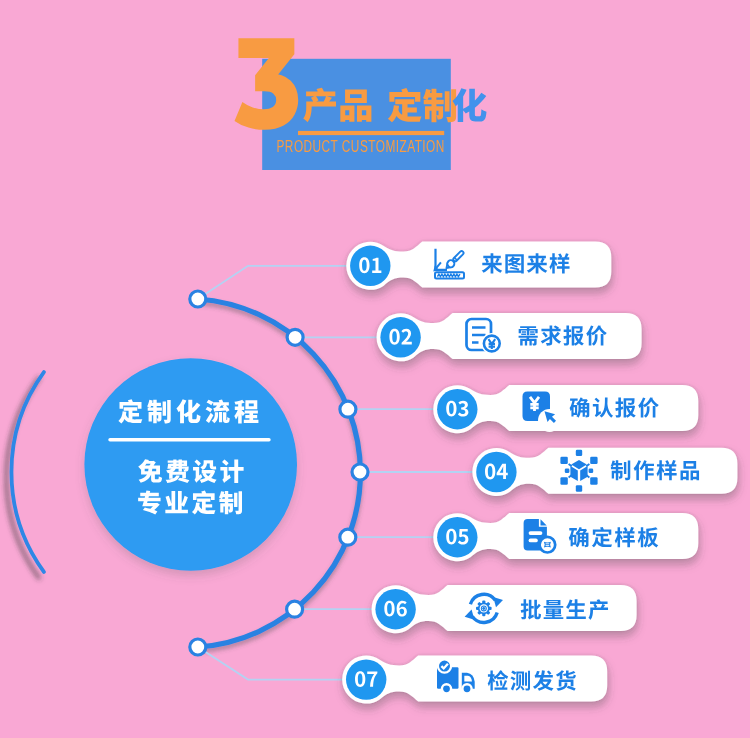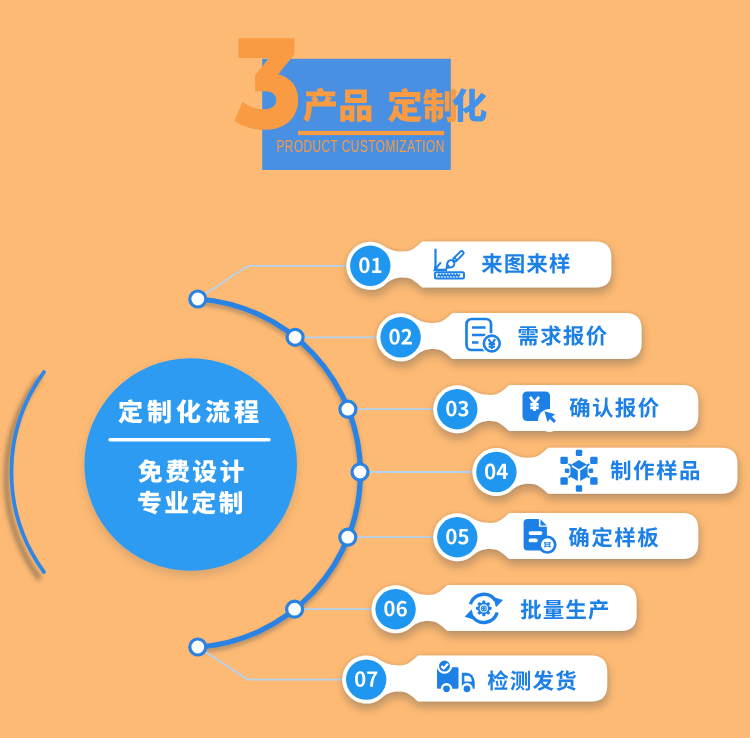--- a/index.html
+++ b/index.html
@@ -1,15 +1,15 @@
 <!DOCTYPE html>
 <html><head><meta charset="utf-8">
 <style>
 html,body{margin:0;padding:0;background:#fff;}
-.wrap{position:relative;width:750px;height:738px;background:#fdba74;overflow:hidden;font-family:"Liberation Sans",sans-serif;}
+.wrap{position:relative;width:750px;height:738px;background:#f9a8d4;overflow:hidden;font-family:"Liberation Sans",sans-serif;}
 </style></head>
 <body>
 <div class="wrap">
 <svg width="750" height="738" viewBox="0 0 750 738">
 <defs>
 <path id="g0033" d="M273 14C415 14 534 -64 534 -200C534 -298 470 -360 387 -383V-388C465 -419 510 -477 510 -557C510 -684 413 -754 270 -754C183 -754 112 -719 48 -664L124 -573C167 -614 210 -638 263 -638C326 -638 362 -604 362 -546C362 -479 318 -433 183 -433V-327C343 -327 386 -282 386 -209C386 -143 335 -106 260 -106C192 -106 139 -139 95 -182L26 -89C78 -30 157 14 273 14Z"></path>
         <path id="g4EA7" d="M403 -824C419 -801 435 -773 448 -746H102V-632H332L246 -595C272 -558 301 -510 317 -472H111V-333C111 -231 103 -87 24 16C51 31 105 78 125 102C218 -17 237 -205 237 -331V-355H936V-472H724L807 -589L672 -631C656 -583 626 -518 599 -472H367L436 -503C421 -540 388 -592 357 -632H915V-746H590C577 -778 552 -822 527 -854Z"></path>
         <path id="g54C1" d="M324 -695H676V-561H324ZM208 -810V-447H798V-810ZM70 -363V90H184V39H333V84H453V-363ZM184 -76V-248H333V-76ZM537 -363V90H652V39H813V85H933V-363ZM652 -76V-248H813V-76Z"></path>
         <path id="g5B9A" d="M202 -381C184 -208 135 -69 26 11C53 28 104 70 123 91C181 42 225 -23 257 -102C349 44 486 75 674 75H925C931 39 950 -19 968 -47C900 -45 734 -45 680 -45C638 -45 599 -47 562 -52V-196H837V-308H562V-428H776V-542H223V-428H437V-88C379 -117 333 -166 303 -246C312 -285 319 -326 324 -369ZM409 -827C421 -801 434 -772 443 -744H71V-492H189V-630H807V-492H930V-744H581C569 -780 548 -825 529 -860Z"></path>
         <path id="g5236" d="M643 -767V-201H755V-767ZM823 -832V-52C823 -36 817 -32 801 -31C784 -31 732 -31 680 -33C695 2 712 55 716 88C794 88 852 84 889 65C926 45 938 12 938 -52V-832ZM113 -831C96 -736 63 -634 21 -570C45 -562 84 -546 111 -533H37V-424H265V-352H76V9H183V-245H265V89H379V-245H467V-98C467 -89 464 -86 455 -86C446 -86 420 -86 392 -87C405 -59 419 -16 422 14C472 15 510 14 539 -3C568 -21 575 -50 575 -96V-352H379V-424H598V-533H379V-608H559V-716H379V-843H265V-716H201C210 -746 218 -777 224 -808ZM265 -533H129C141 -555 153 -580 164 -608H265Z"></path>

